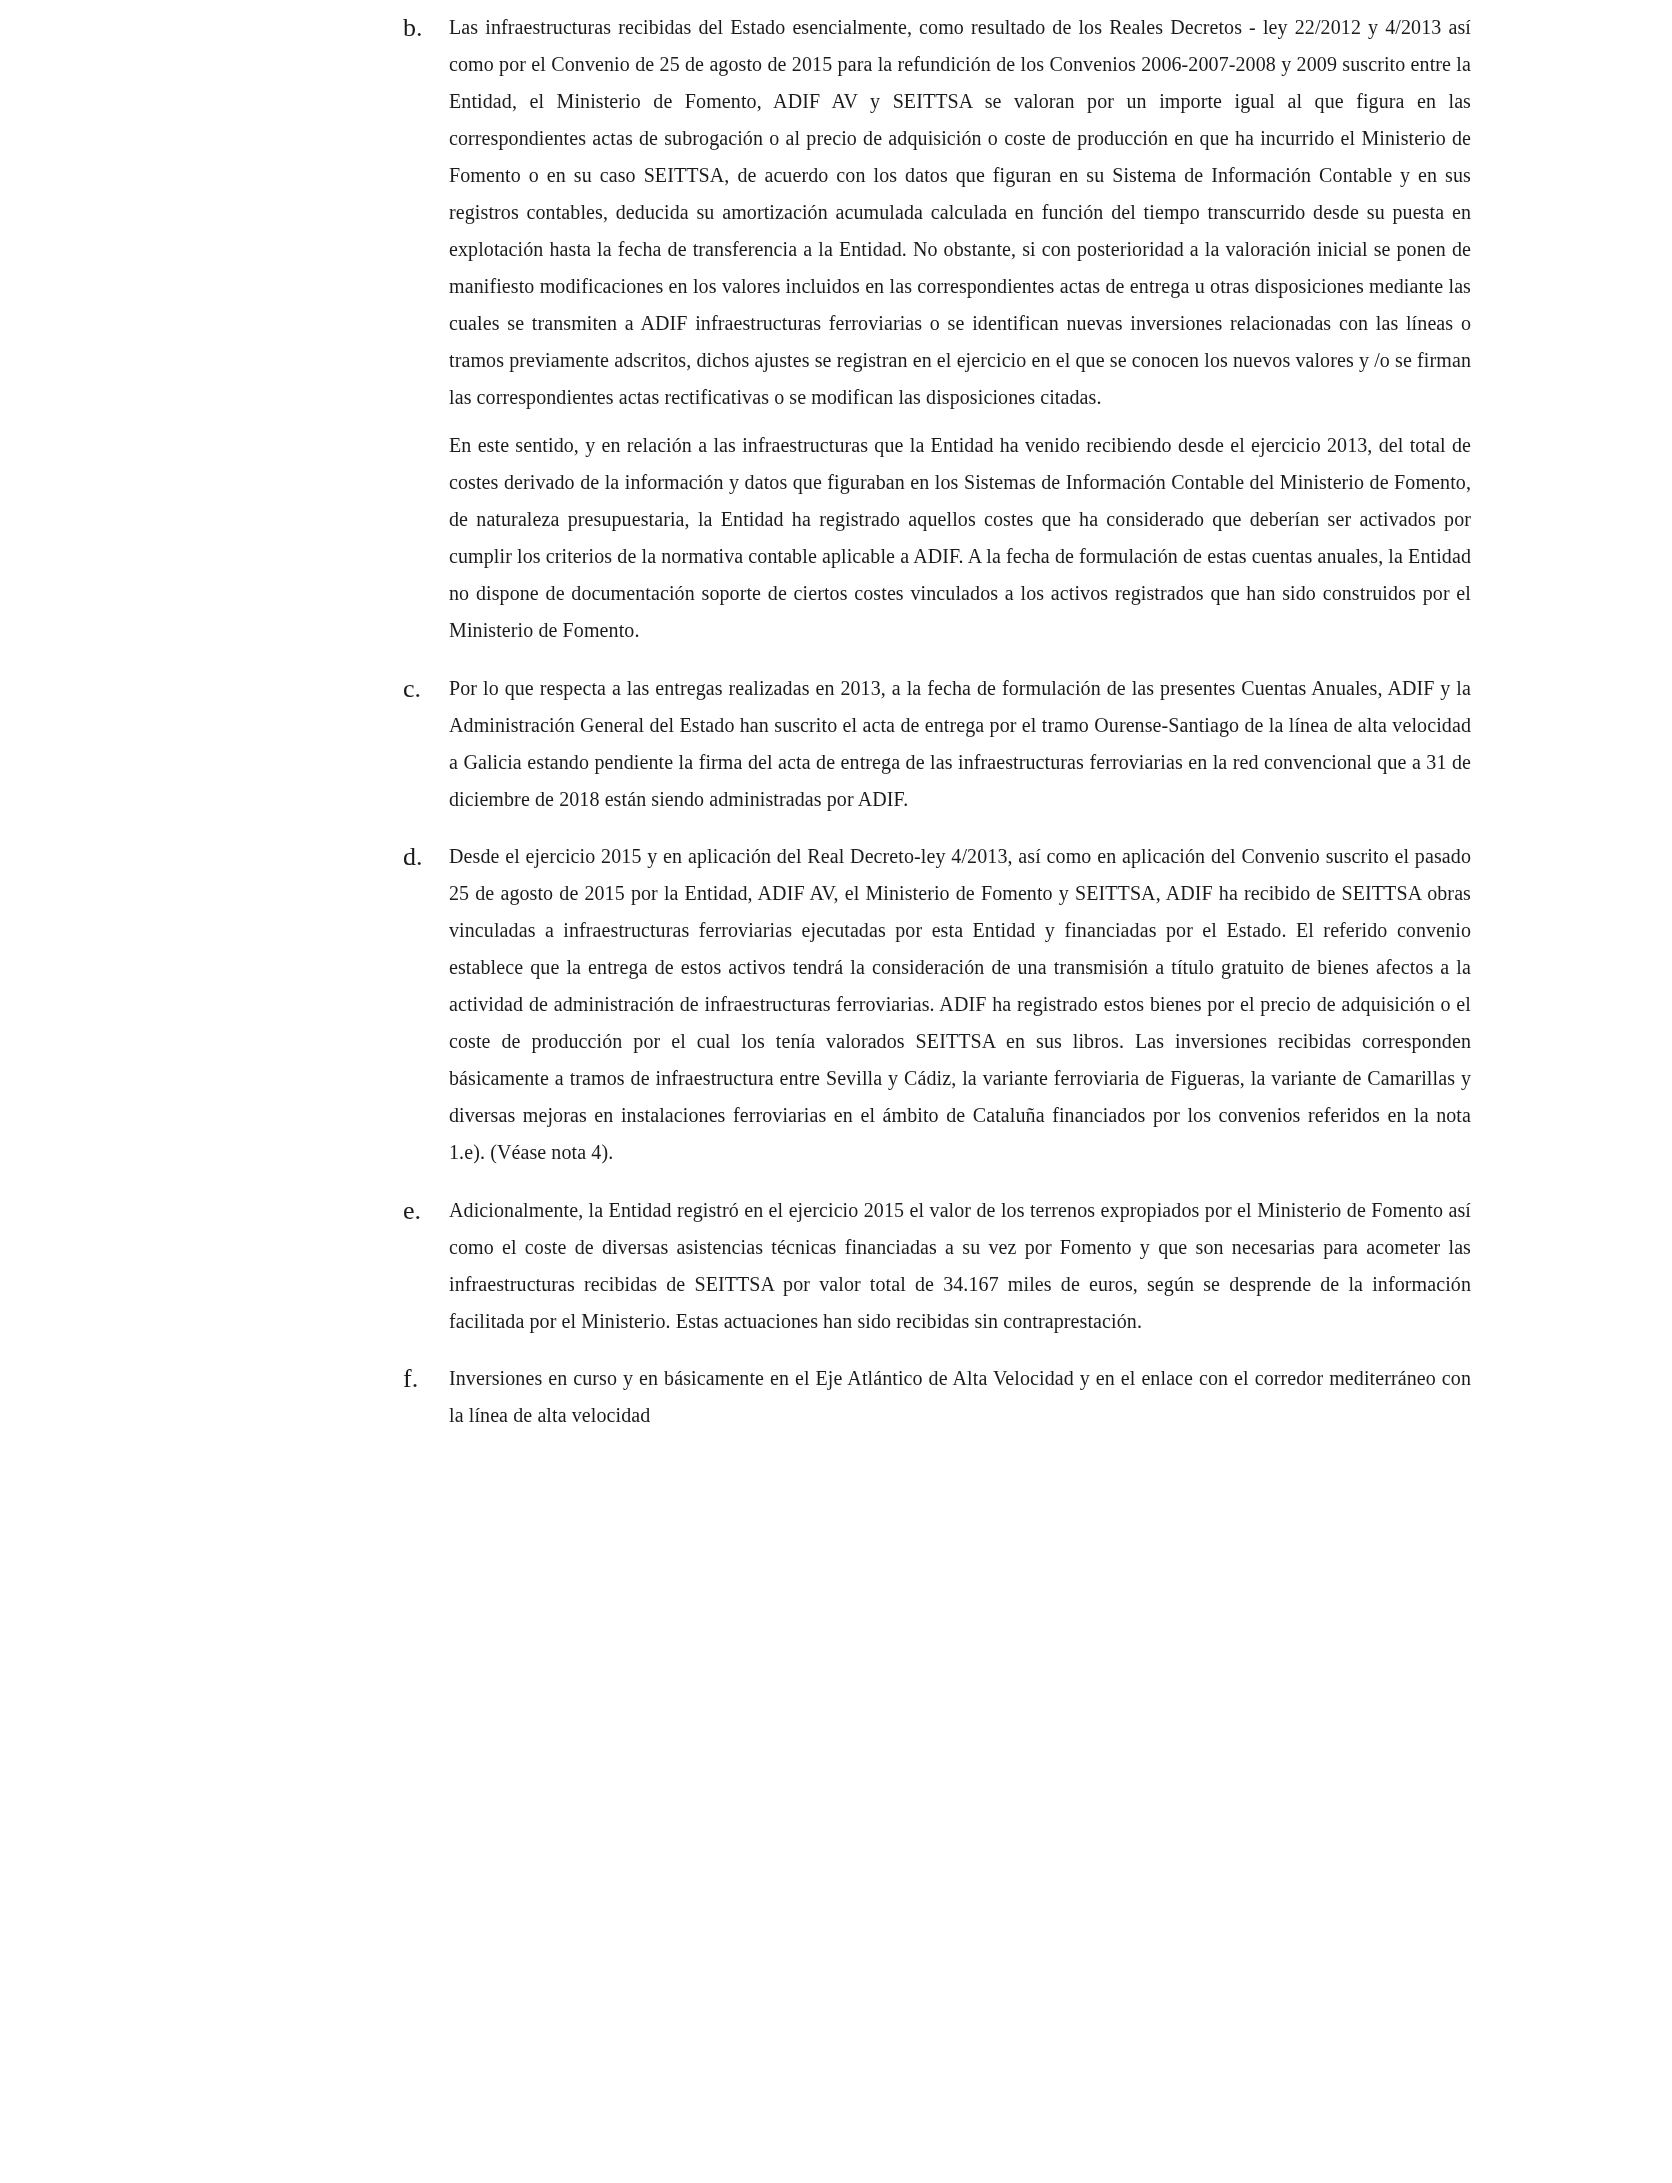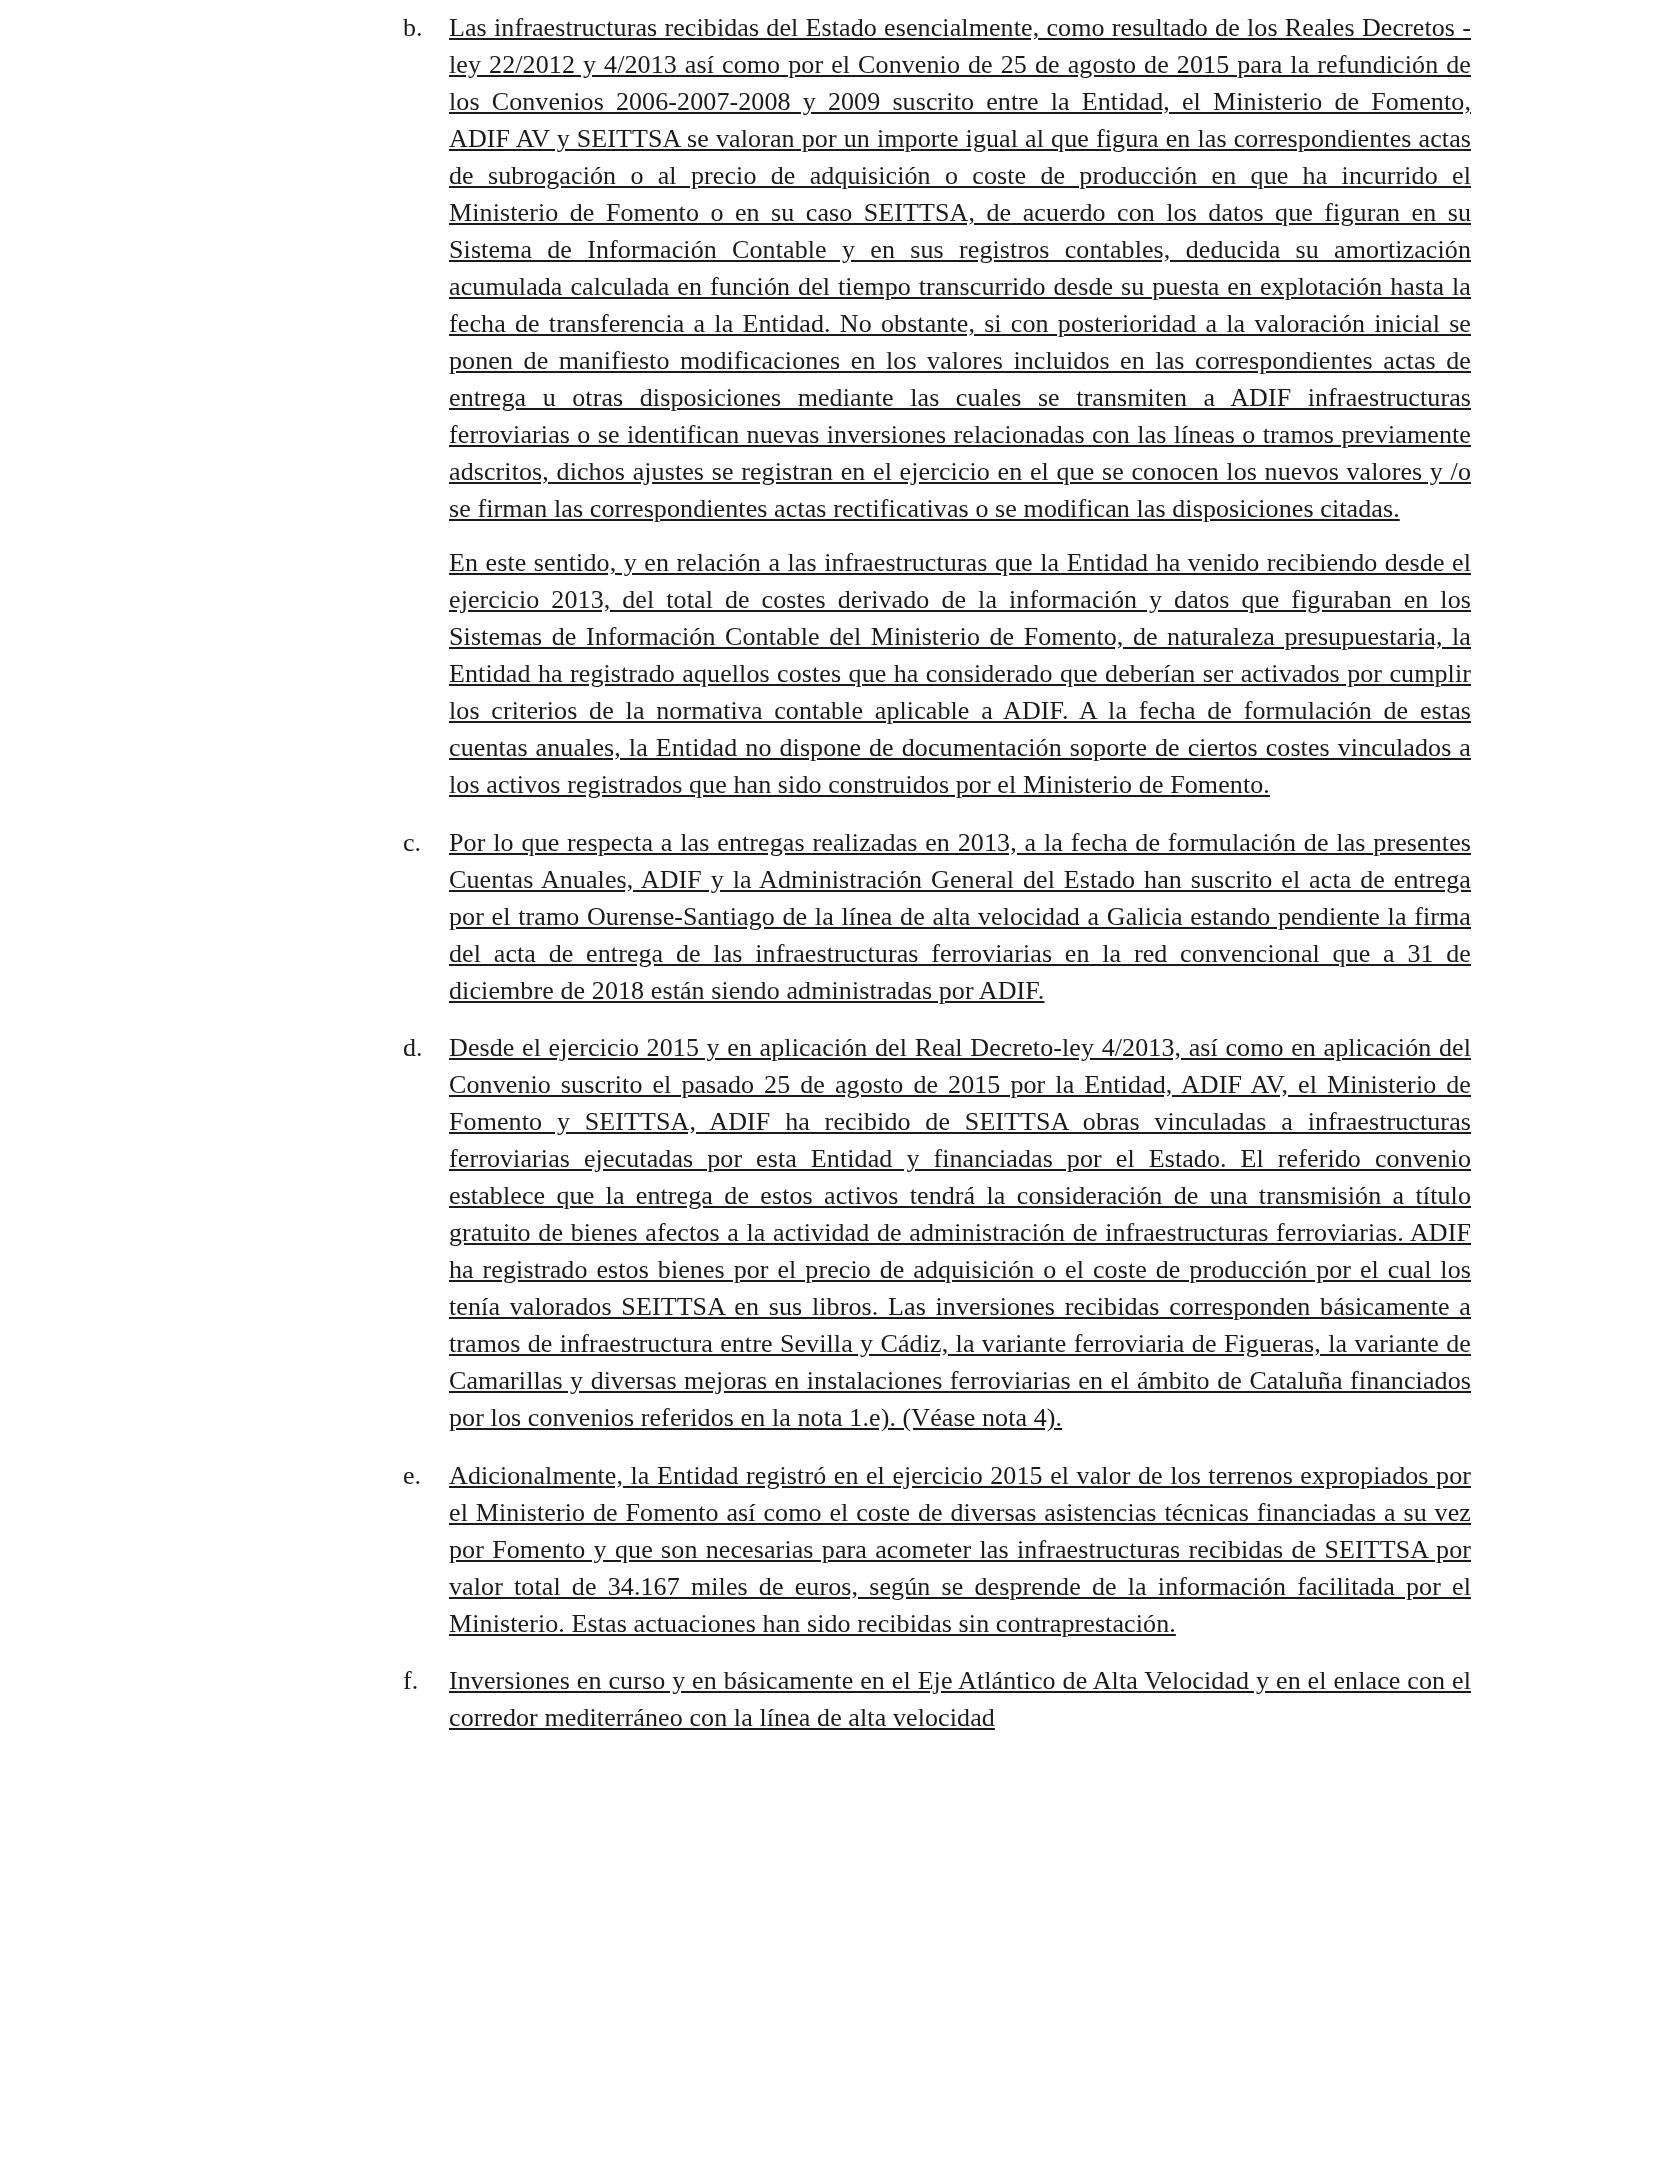--- a/index.html
+++ b/index.html
@@ -39,30 +39,29 @@
     line-height: 37px;
     text-align: left;
   }
 
   .content {
     flex: 1 1 auto;
     min-width: 0;
   }
 
   .content p {
-    font-size: 26px;
+    font-size: 20px;
     line-height: 37px;
     text-align: justify;
     text-justify: inter-word;
     letter-spacing: 0.1px;
-    text-decoration: underline;
   }
 
   .content p + p {
-    margin-top: 17px;
+    margin-top: 11px;
   }
 </style>
 </head>
 <body>
 
 <div class="page">
 
   <div class="list-item">
     <div class="marker">b.</div>
     <div class="content">

